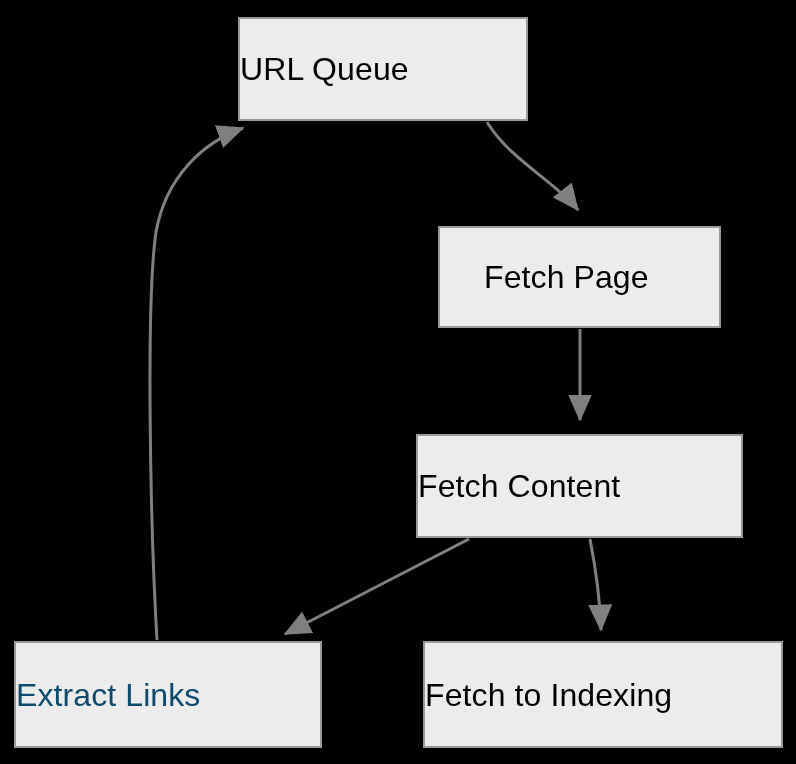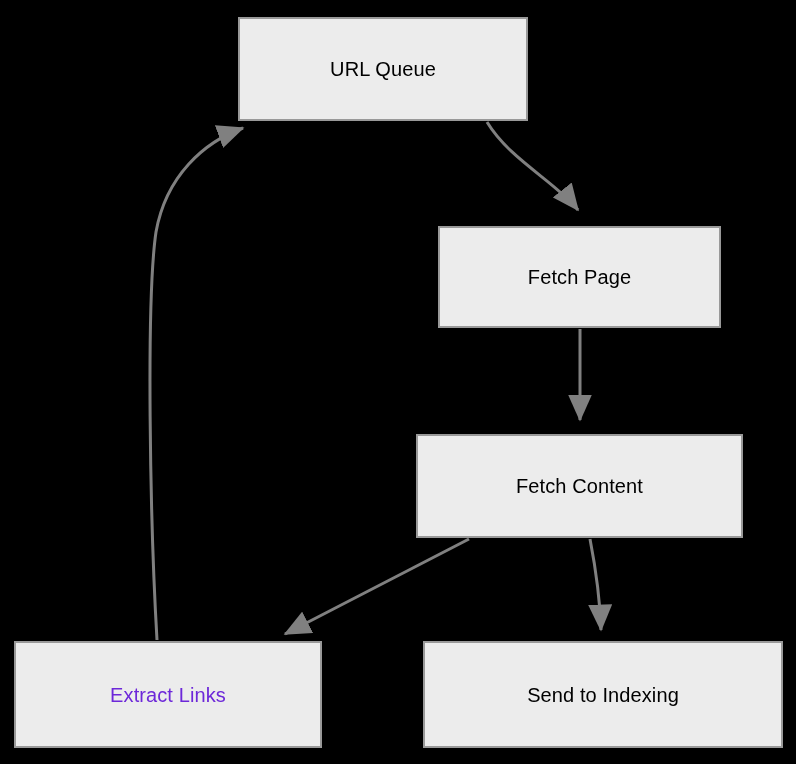--- a/index.html
+++ b/index.html
@@ -22,23 +22,22 @@
     width: 796px;
     height: 764px;
   }
   .node {
     position: absolute;
     box-sizing: border-box;
     background: #ececec;
     border: 2px solid #701a75;
     display: flex;
     align-items: center;
-    justify-content: center;
     color: #000000;
-    font-size: 20px;
+    font-size: 32px;
     line-height: 1;
     letter-spacing: 0.1px;
     white-space: nowrap;
   }
   .node-label {
     pointer-events: none;
   }
 </style>
 </head>
 <body style="background: rgb(0, 0, 0);">
@@ -60,29 +59,29 @@
 
     <path class="edge" fill="none" stroke="#808080" stroke-width="3" marker-end="url(#arrowhead)" d="M 590 539 C 596 570 600 598 601 630"></path>
 
     <path class="edge" fill="none" stroke="#808080" stroke-width="3" marker-end="url(#arrowhead)" d="M 157 640 C 150 520 146 300 156 232 C 166 176 204 142 243 128"></path>
   </svg>
 
   <div class="node" id="node-url-queue" style="left: 238px; top: 17px; width: 290px; height: 104px; background: rgb(236, 236, 236); border-color: rgb(153, 153, 153); color: rgb(0, 0, 0);">
     <span class="node-label">URL Queue</span>
   </div>
 
-  <div class="node" id="node-fetch-page" style="left: 438px; top: 226px; width: 283px; height: 102px; background: rgb(236, 236, 236); border-color: rgb(153, 153, 153); color: rgb(0, 0, 0);">
+  <div class="node" id="node-fetch-page" style="left: 438px; top: 226px; width: 283px; height: 102px; background: rgb(236, 236, 236); border-color: rgb(153, 153, 153); color: rgb(0, 0, 0); padding-left: 44px;">
     <span class="node-label">Fetch Page</span>
   </div>
 
   <div class="node" id="node-parse-content" style="left: 416px; top: 434px; width: 327px; height: 104px; background: rgb(236, 236, 236); border-color: rgb(153, 153, 153); color: rgb(0, 0, 0);">
     <span class="node-label">Fetch Content</span>
   </div>
 
-  <div class="node" id="node-extract-links" style="left: 14px; top: 641px; width: 308px; height: 107px; background: rgb(236, 236, 236); border-color: rgb(153, 153, 153); color: #6d28d9;">
+  <div class="node" id="node-extract-links" style="left: 14px; top: 641px; width: 308px; height: 107px; background: rgb(236, 236, 236); border-color: rgb(153, 153, 153); color: #0c4a6e;">
     <span class="node-label">Extract Links</span>
   </div>
 
   <div class="node" id="node-send-to-indexing" style="left: 423px; top: 641px; width: 360px; height: 107px; background: rgb(236, 236, 236); border-color: rgb(153, 153, 153); color: rgb(0, 0, 0);">
-    <span class="node-label">Send to Indexing</span>
+    <span class="node-label">Fetch to Indexing</span>
   </div>
 
 </div>
 
 </body></html>

